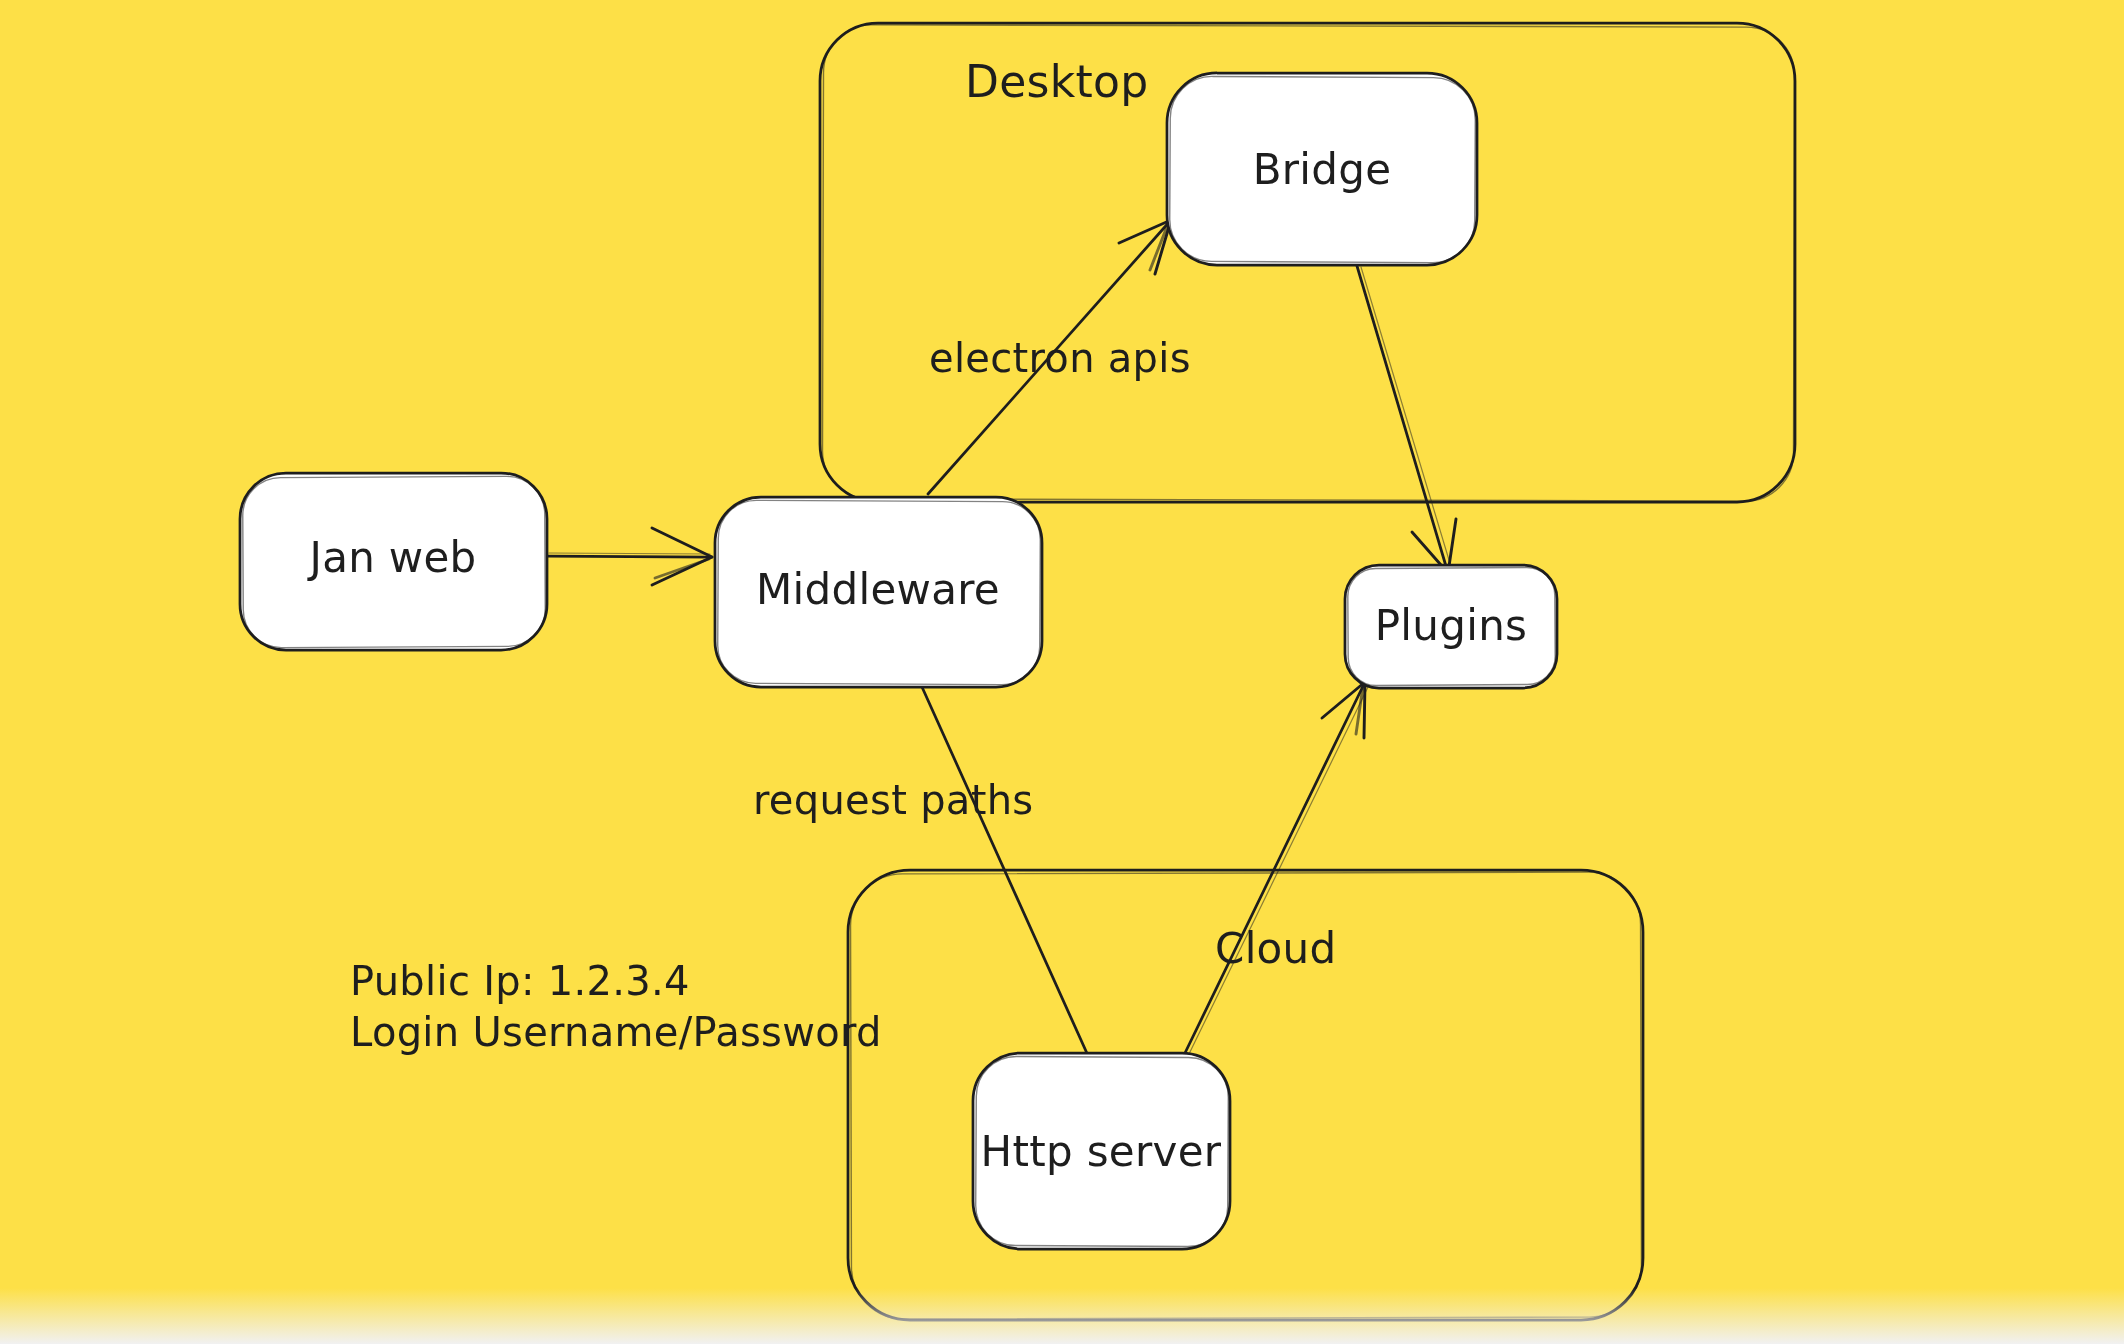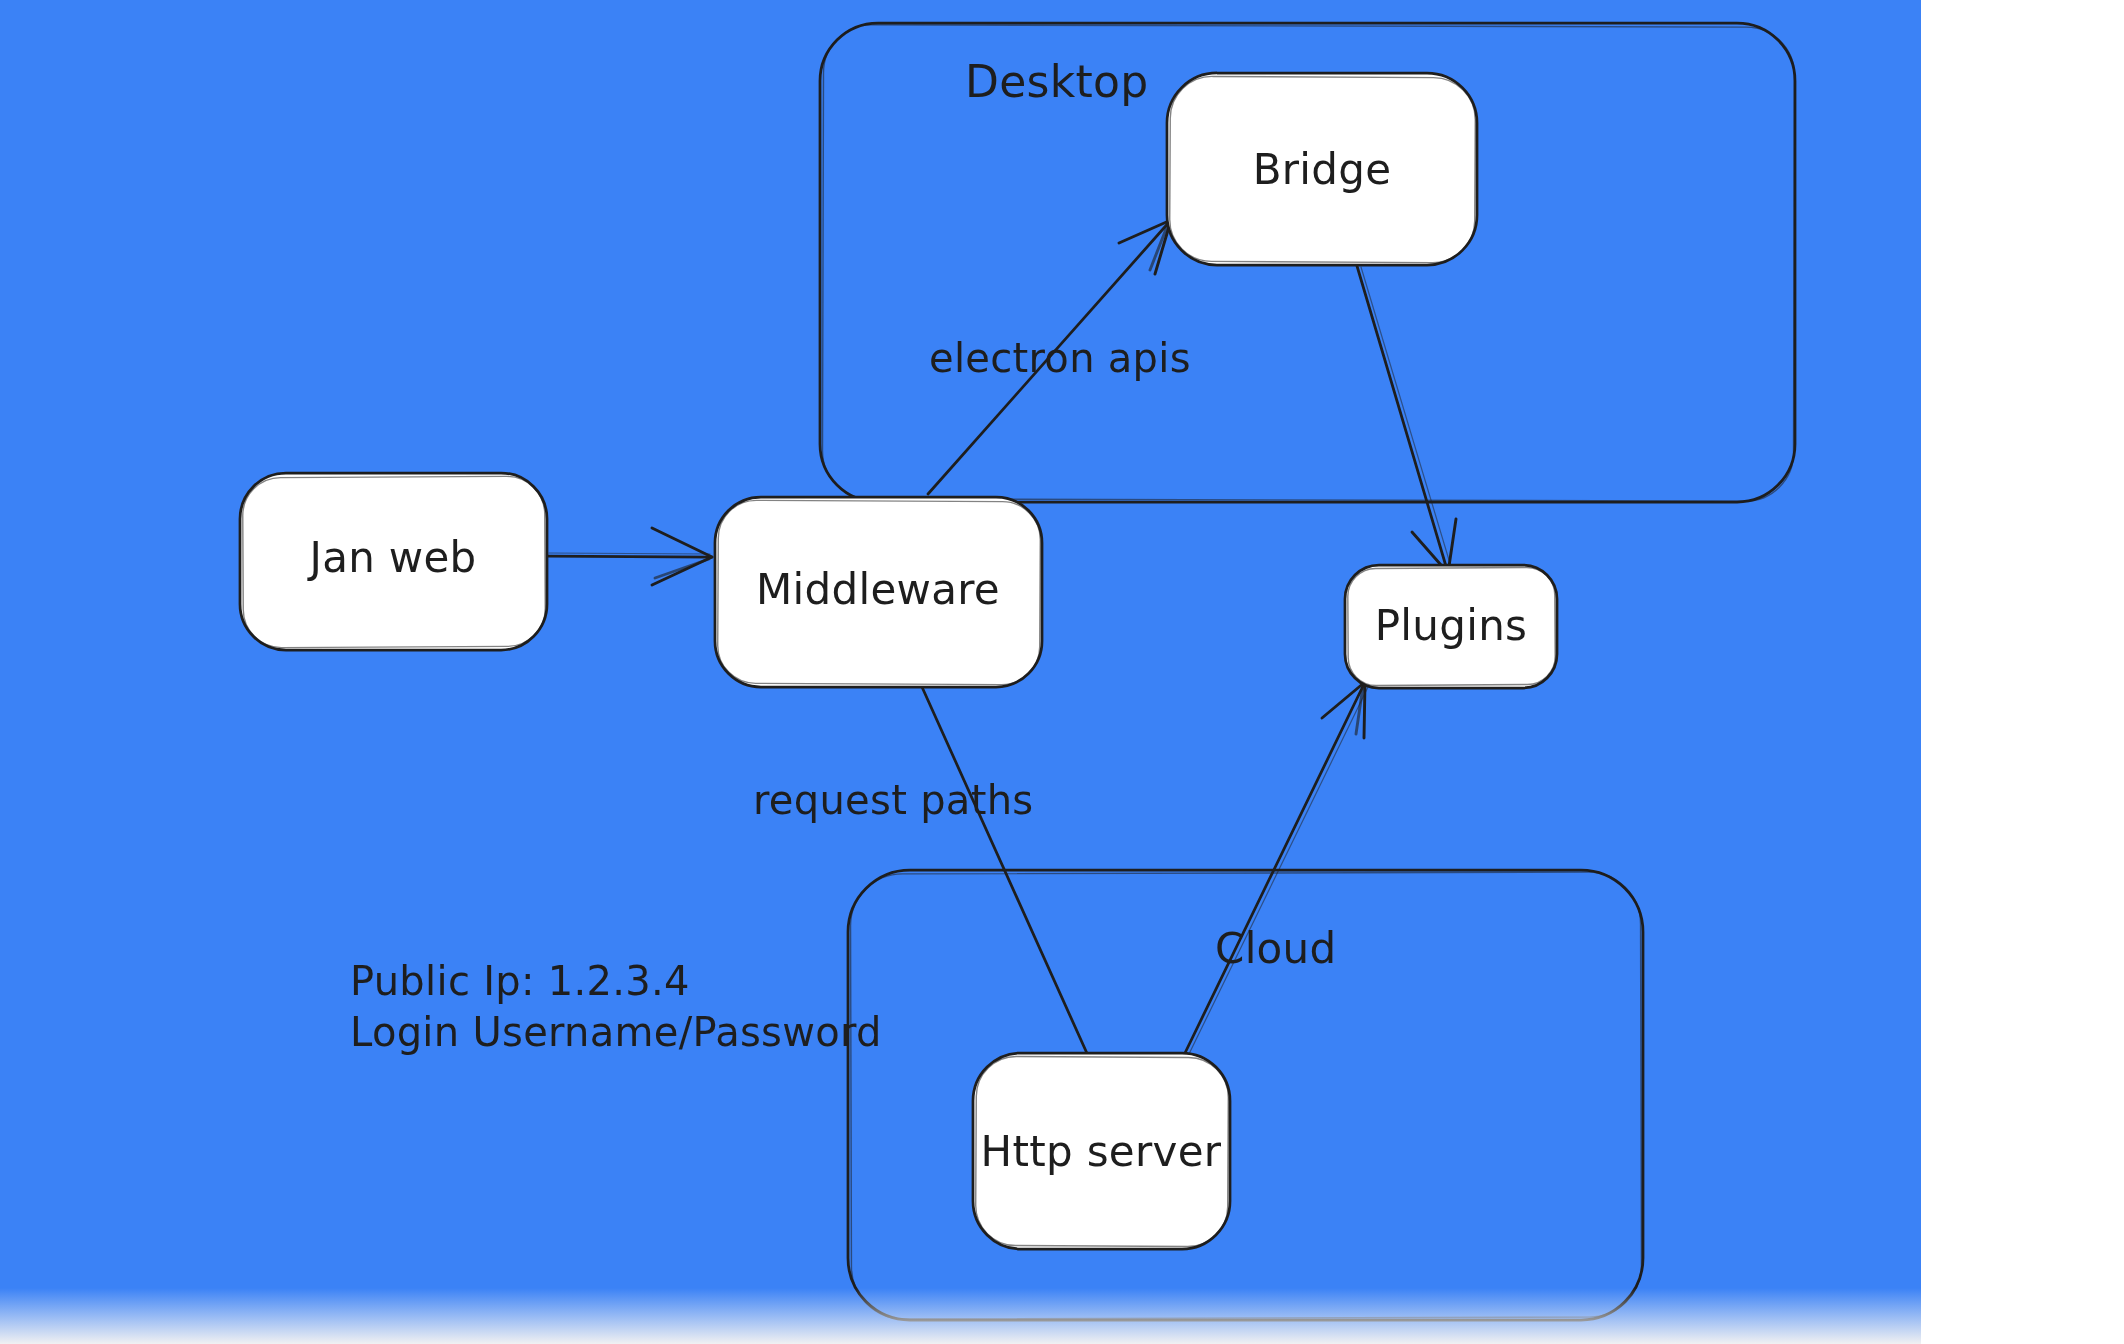--- a/index.html
+++ b/index.html
@@ -3,23 +3,23 @@
 <meta charset="utf-8">
 <style>
   html, body {
     margin: 0;
     padding: 0;
     background: #ffffff;
     font-family: "DejaVu Sans", sans-serif;
   }
   .stage {
     position: relative;
-    width: 1921px;
+    width: 2124px;
     height: 1344px;
-    background: #3b82f6;
+    background: #fde047;
     overflow: hidden;
   }
   svg.canvas {
     position: absolute;
     inset: 0;
     display: block;
   }
   .shape {
     fill: #ffffff;
     stroke: #1e1e1e;

